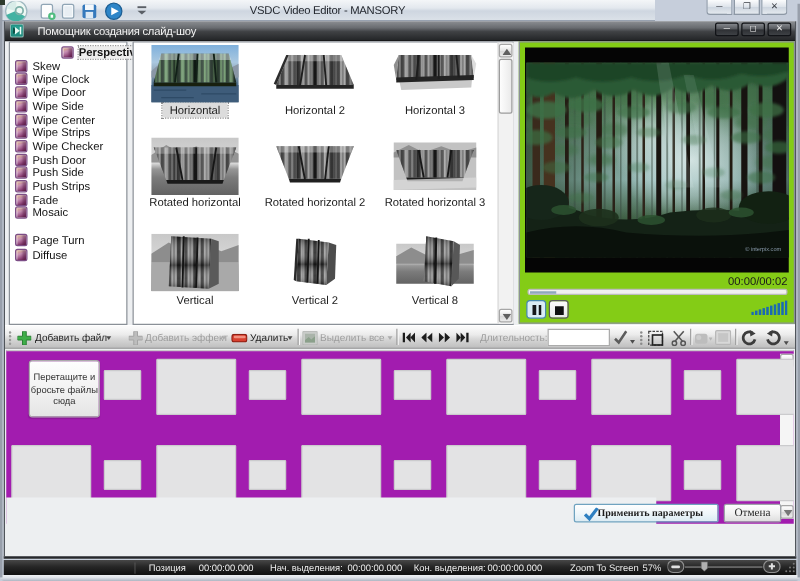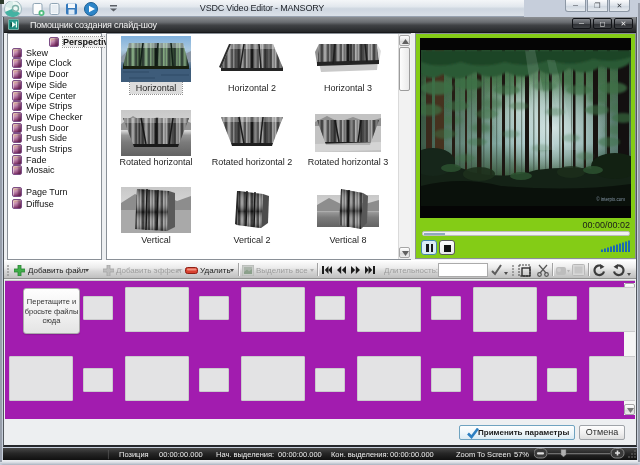--- a/index.html
+++ b/index.html
@@ -71,21 +71,21 @@
   #story { left:1px; top:263px; width:630px; height:139px; background:#a21caf;
     border-top:1px solid #c9c9c9; overflow:hidden; }
   .ph { position:absolute; background:#e3e3e4; border:1px solid #cbcbcd; border-radius:1px; }
   #dropbtn { position:absolute; left:18px; top:7px; width:57px; height:46px;
     background:linear-gradient(#fefefe,#f0f0f0 60%,#e4e4e4); border:1px solid #ababab; border-radius:3px;
     box-shadow:0 1px 1px rgba(0,0,0,.15);
     font-size:7.5px; color:#333; text-align:center; padding-top:8px; line-height:9.5px; }
   #storysb { position:absolute; left:619px; top:2px; width:12px; height:132px; background:#f5f5f5; }
 
   
-  #btnrow { left:1px; top:403px; width:520px; height:25px; background:#edeff1; }
+  #btnrow { left:1px; top:381px; width:520px; height:25px; background:#edeff1;font-family:Liberation Serif, serif; }
   #applybtn { position:absolute; left:454px; top:5px; width:116px; height:15px;
     background:linear-gradient(#fefefe,#eef6fa 55%,#dcebf3); border:1px solid #6fa3c0; border-radius:2px;
     font-size:8px; font-weight:bold; color:#1c1c1c; line-height:13px; white-space:nowrap; }
   #cancelbtn { position:absolute; left:574px; top:5px; width:46px; height:15px;
     background:linear-gradient(#fefefe,#f0f0f0 55%,#dedede); border:1px solid #9fa4a9; border-radius:2px;
     font-size:9px; color:#2a2a2a; text-align:center; line-height:13px; }
 
   
   #status { left:3px; top:448px; width:634px; height:12px;
     background:linear-gradient(#474747,#262626 45%,#121212 95%);

